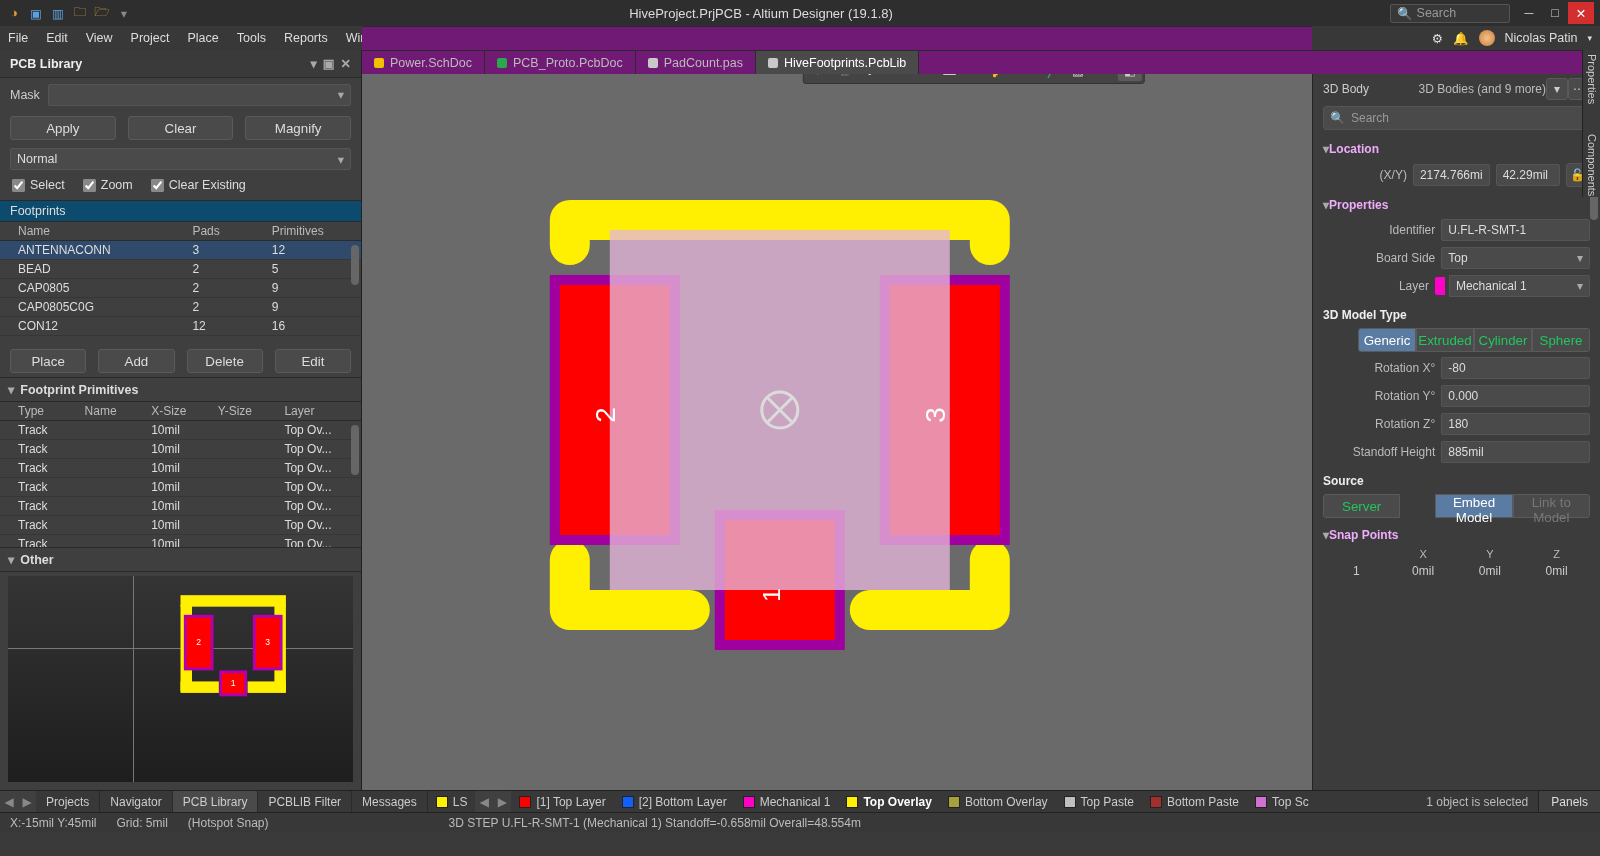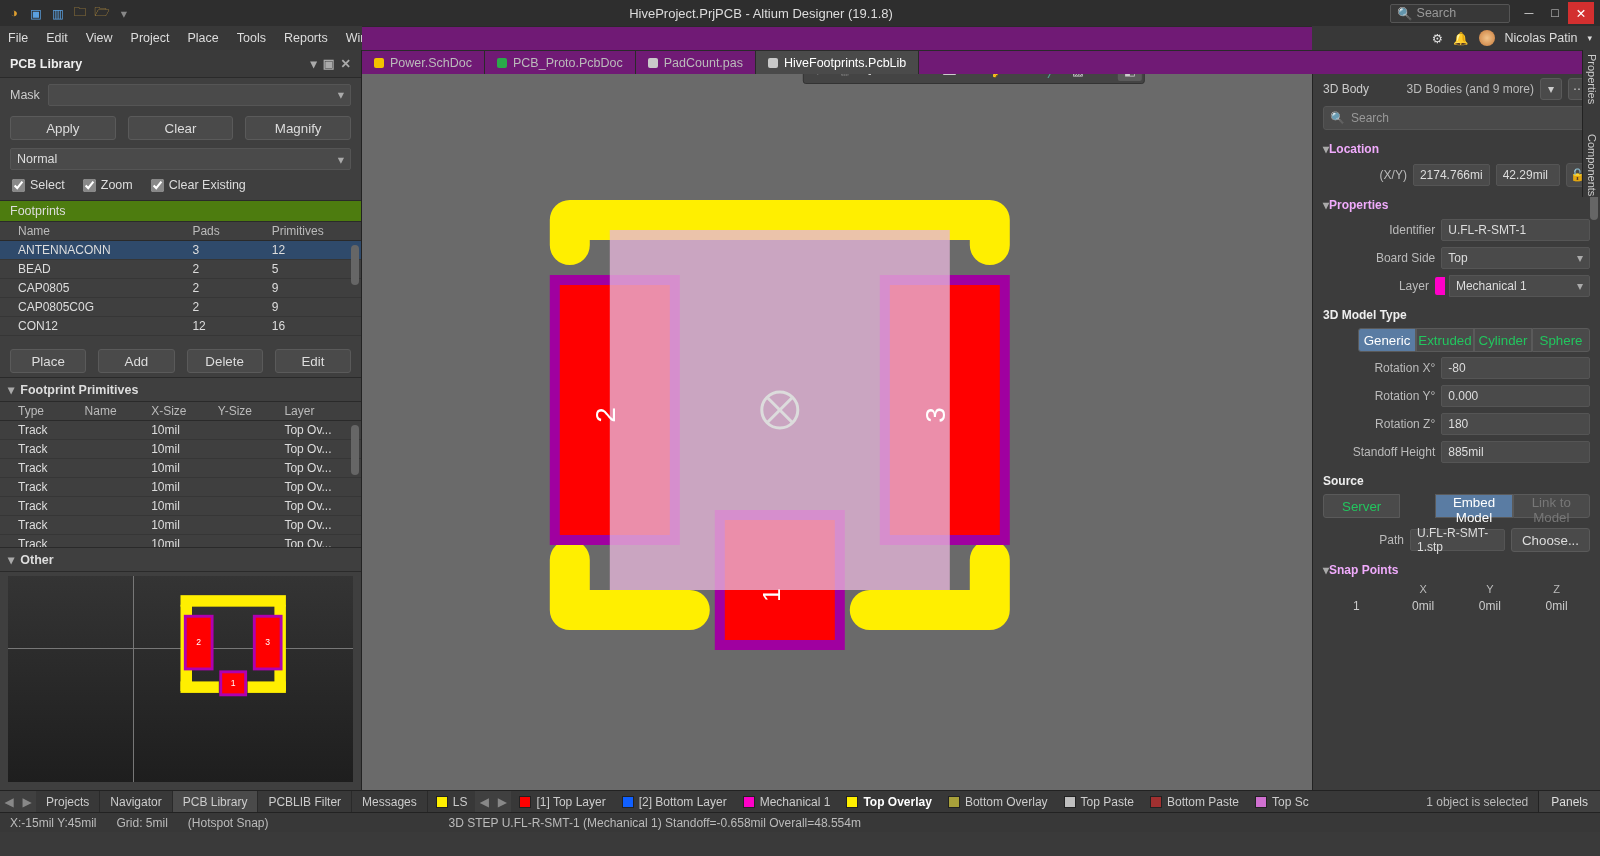--- a/index.html
+++ b/index.html
@@ -36,21 +36,21 @@
 .mask-row .mask-input::after { content: "\25BE"; position: absolute; right: 6px; top: 2px; color: #aaa; }
 .btnrow { display: flex; gap: 12px; padding: 4px 10px; }
 .btnrow button { flex: 1; background: #4a4a4a; border: 1px solid #5a5a5a; color: #ddd; height: 24px; border-radius: 3px; }
 .norm-row { padding: 4px 10px; }
 .norm-row .combo { width: 100%; background: #4a4a4a; border: 1px solid #555; height: 22px; color: #ddd; padding: 0 6px; display:flex; align-items:center; position:relative; border-radius:2px;}
 .norm-row .combo::after { content: "\25BE"; position: absolute; right: 6px; color: #aaa; }
 .check-row { display: flex; gap: 18px; padding: 4px 12px 8px; color: #ddd; }
 .check-row label { display: flex; align-items: center; gap: 5px; }
 .check-row input { accent-color: #888; }
 
-.section-hdr { background: #4d7c0f; padding: 3px 10px; color: #ddd; border-top:1px solid #2a2a2a; border-bottom:1px solid #2a2a2a;}
+.section-hdr { background: #0c4a6e; padding: 3px 10px; color: #ddd; border-top:1px solid #2a2a2a; border-bottom:1px solid #2a2a2a;}
 .grid { font-size: 12px; }
 .grid .hdr, .grid .row { display: flex; padding: 2px 10px 2px 18px; }
 .grid .hdr { background: #3f3f3f; border-bottom: 1px solid #2a2a2a; color: #bbb; }
 .grid .row { border-bottom: 1px solid #363636; color: #ddd; height:19px; align-items:center;}
 .grid .row.sel { background: #2f4a6b; }
 .grid .c1 { flex: 2.2; } .grid .c2 { flex: 1; } .grid .c3 { flex: 1; }
 .grid.primgrid .c1{flex:1;} .grid.primgrid .c2{flex:1;} .grid.primgrid .c3{flex:1;} .grid.primgrid .c4{flex:1;}
 .scrollbox { height: 104px; overflow: hidden; position: relative; }
 .scrollbox.prim { height: 126px; }
 .scrollbox .scroll-thumb { position:absolute; right:2px; top:4px; width:8px; height:40px; background:#666; border-radius:4px;}
@@ -66,21 +66,21 @@
 .toolbar-float { position:absolute; top:6px; left:50%; transform:translateX(-10%); background:#444; border:1px solid #333; border-radius:3px; display:flex; padding:2px; gap:2px;}
 .toolbar-float span { width:24px; height:22px; display:inline-flex; align-items:center; justify-content:center; color:#ccc; border-radius:2px;}
 .toolbar-float span.on{background:#5b5b5b;}
 .footprint-svg { position:absolute; left:50%; top:50%; transform:translate(-62%,-50%); }
 
 
 .rightpanel { width:288px; background:#3c3c3c; border-left:1px solid #222; display:flex; flex-direction:column; font-size:12px;}
 .rightpanel .panel-title { background:#2f4a6b; color:#fff; padding:4px 10px; font-weight:600; display:flex; align-items:center;}
 .rightpanel .panel-title .mini{margin-left:auto; display:flex; gap:6px;}
 .rightpanel .body{ flex:1; overflow:hidden; padding:0 0 4px; position:relative;}
-.rightpanel .row1{ display:flex; align-items:center; padding:6px 10px; gap:6px;}
+.rightpanel .row1{ display:flex; align-items:center; padding:6px 10px; }
 .rightpanel .filter-pill{width:22px;height:22px;background:#4a4a4a;border:1px solid #5a5a5a;border-radius:3px;display:inline-flex;align-items:center;justify-content:center;}
 .search2 { display:flex; align-items:center; gap:6px; margin:0 10px 6px; background:#4a4a4a; border:1px solid #555; height:24px; border-radius:3px; padding:0 6px; color:#999;}
 .sect { padding:2px 10px; }
 .sect-hdr { display:flex; align-items:center; padding:4px 0 4px; color:#f0abfc; font-weight:600;}
 .sect-hdr .tri::before{content:"\25BE"; color:#aaa;}
 .kv { display:flex; align-items:center; gap:6px; padding:3px 0;}
 .kv .lbl { flex:1; text-align:right; color:#bbb; }
 .kv .val, .kv .combo { flex:1.2; background:#4a4a4a; border:1px solid #555; height:22px; color:#ddd; padding:0 6px; display:flex; align-items:center; border-radius:2px; position:relative;}
 .kv .combo::after{content:"\25BE"; position:absolute; right:6px; color:#aaa;}
 .kv .val.split{flex:0.6;}
@@ -473,25 +473,20 @@
             <div class="lbl">Standoff Height</div>
             <div class="val">885mil</div>
           </div>
 
         <div style="color:#eee;font-weight:600;padding:8px 0 4px">Source</div>
         <div class="seg">
           <button>Server</button>
           <button class="on">Embed Model</button>
           <button style="color:#777">Link to Model</button>
         </div>
-        <div class="kv" style="padding-top:8px">
-          <div class="lbl">Path</div>
-          <div class="val" style="flex:1">U.FL-R-SMT-1.stp</div>
-          <button class="btn">Choose...</button>
-        </div>
       </div>
 
       <div class="sect">
         <div class="sect-hdr">
             <span class="tri"></span>
             <span>Snap Points</span>
           </div>
         <div class="snap-hdr">
             <span></span>
             <span>X</span>

